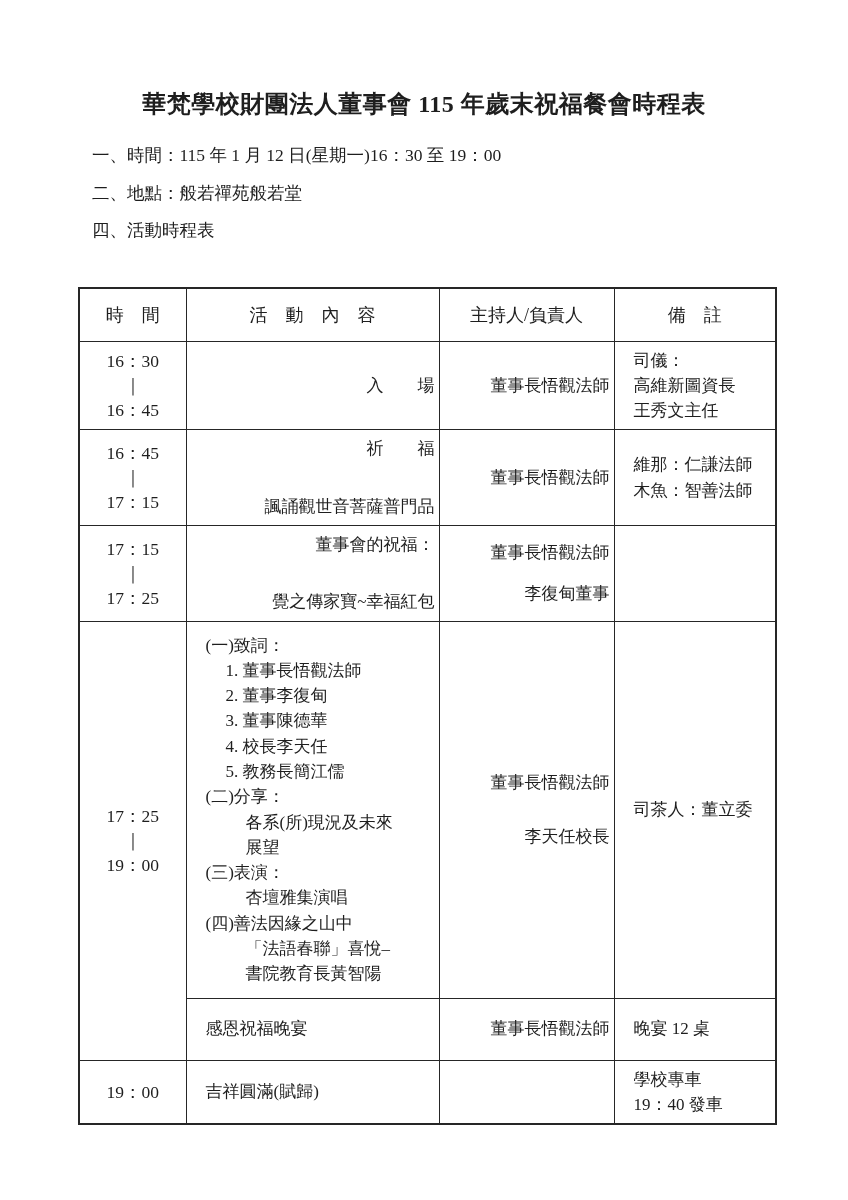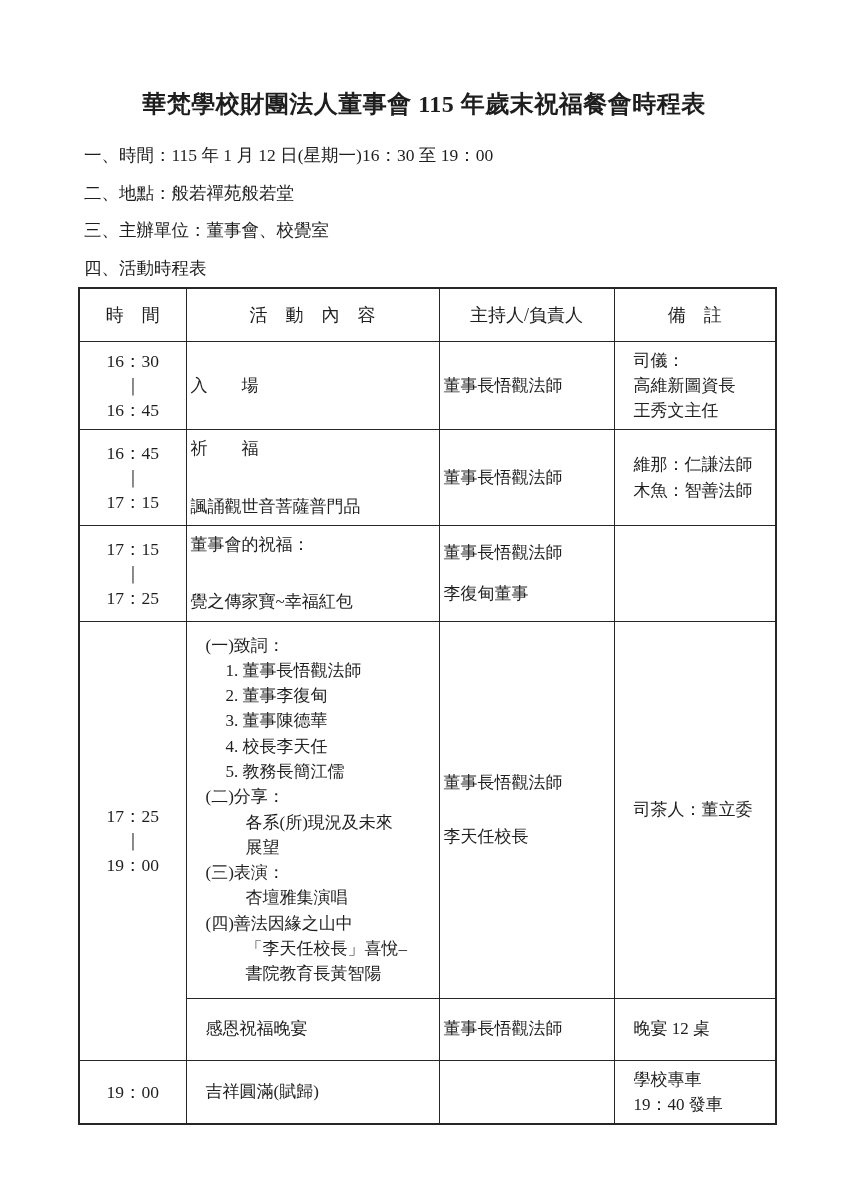--- a/index.html
+++ b/index.html
@@ -10,39 +10,39 @@
     background: #ffffff;
     color: #1e1e1e;
     font-family: "Liberation Serif", "DejaVu Serif", serif;
     overflow: hidden;
   }
   .doc-title {
     position: absolute; top: 88px; left: 0; width: 100%;
     margin: 0; text-align: center;
     font-size: 24px; font-weight: 600; letter-spacing: 0.5px;
   }
-  .info-block { position: absolute; top: 143px; left: 84px; }
+  .info-block { position: absolute; top: 143px; left: 92px; }
   .info-line { font-size: 17.5px; height: 37.6px; line-height: 24px; white-space: pre; }
 
   table.schedule {
     position: absolute; top: 287px; left: 78px;
     width: 697px;
     border-collapse: collapse;
     table-layout: fixed;
     border: 2px solid #262626;
     font-size: 17px;
   }
   th, td { border: 1.5px solid #262626; padding: 0; vertical-align: middle; }
   th { font-weight: normal; font-size: 18px; height: 50px; text-align: center; white-space: pre; }
 
   .ln { line-height: 25.3px; white-space: pre; }
 
   .cellbox {
     display: flex; flex-direction: column;
-    justify-content: center; align-items: flex-start;
+    justify-content: center; align-items: flex-end;
     width: 100%; height: 100%; padding: 6px 4px;
   }
   .cellbox.left { align-items: flex-start; padding-left: 19px; padding-right: 4px; }
   .g16 { row-gap: 16px; }
   .g20 { row-gap: 32px; }
   .g28 { row-gap: 28px; }
 
   .time-cell { text-align: center; font-size: 17.5px; }
   .time-cell .ln { line-height: 24.5px; }
 
@@ -60,21 +60,20 @@
 </head>
 <body>
 
 <div class="page">
 
   <h1 class="doc-title">華梵學校財團法人董事會 115 年歲末祝福餐會時程表</h1>
 
   <div class="info-block">
     <div class="info-line">一、時間：115 年 1 月 12 日(星期一)16：30 至 19：00</div>
     <div class="info-line">二、地點：般若禪苑般若堂</div>
-    <div class="info-line">三、主辦單位：董事會、校覺室</div>
     <div class="info-line">四、活動時程表</div>
   </div>
 
   <table class="schedule">
     <colgroup>
       <col style="width:107px">
         <col style="width:253px">
         <col style="width:175px">
         <col style="width:162px">
     </colgroup>
@@ -172,21 +171,21 @@
             <div class="ln indent-1">2. 董事李復甸</div>
             <div class="ln indent-1">3. 董事陳德華</div>
             <div class="ln indent-1">4. 校長李天任</div>
             <div class="ln indent-1">5. 教務長簡江儒</div>
             <div class="ln">(二)分享：</div>
             <div class="ln indent-2">各系(所)現況及未來</div>
             <div class="ln indent-2">展望</div>
             <div class="ln">(三)表演：</div>
             <div class="ln indent-2">杏壇雅集演唱</div>
             <div class="ln">(四)善法因緣之山中</div>
-            <div class="ln indent-2">「李天任校長」喜悅–</div>
+            <div class="ln indent-2">「法語春聯」喜悅–</div>
             <div class="ln indent-2">書院教育長黃智陽</div>
           </div>
         </td>
         <td>
           <div class="cellbox g28">
             <div class="ln">董事長悟觀法師</div>
             <div class="ln">李天任校長</div>
           </div>
         </td>
         <td>

